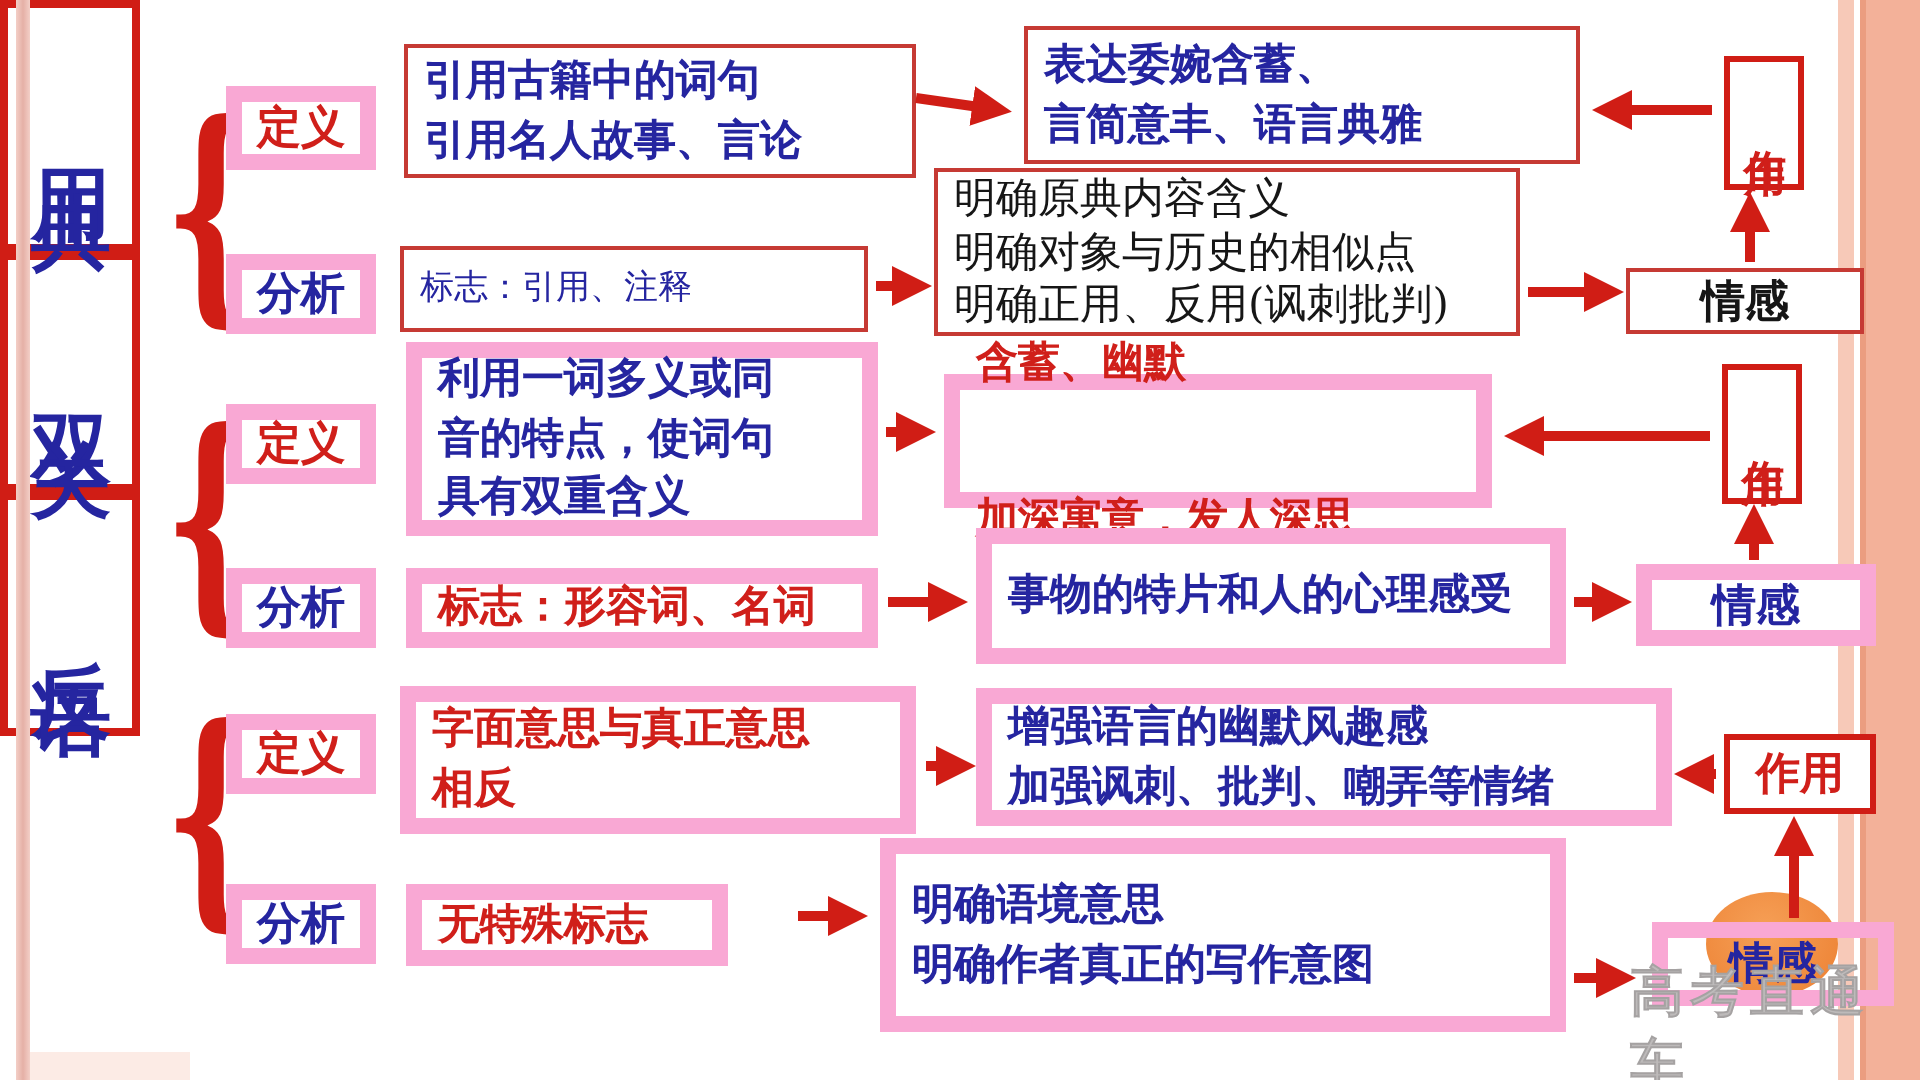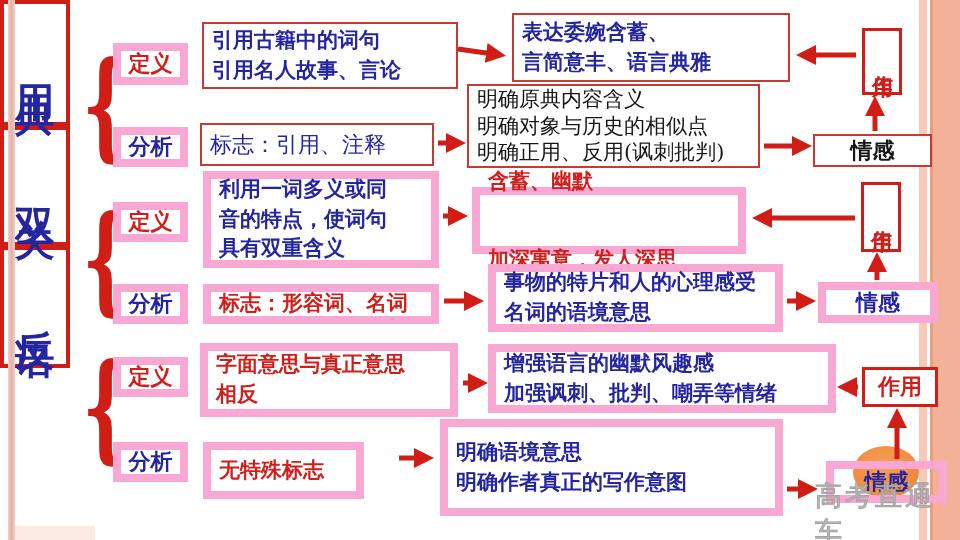--- a/index.html
+++ b/index.html
@@ -57,21 +57,21 @@
     <div>表达委婉含蓄、</div>
     <div>言简意丰、语言典雅</div>
   </div>
   <div class="box b-redthick z10" style="left:862px;top:28px;width:40px;height:67px;display:flex;">
     <span class="vert-effect">作用</span>
   </div>
 
   <div class="box lbl b-navy txt-blue z10" style="left:113px;top:127px;width:75px;height:40px;">
     <span>分析</span>
   </div>
-  <div class="box b-red content txt-blue serif z10" style="left:200px;top:123px;width:234px;height:43px;font-size:22px;">
+  <div class="box b-red content txt-blue serif z10" style="left:200px;top:123px;width:234px;height:43px;font-size:17px;">
     <div>标志：引用、注释</div>
   </div>
   <div class="box b-red content txt-black serif z10" style="left:467px;top:84px;width:293px;height:84px;line-height:1.28;">
     <div>明确原典内容含义</div>
     <div>明确对象与历史的相似点</div>
     <div>明确正用、反用(讽刺批判)</div>
   </div>
   <div class="box emotion b-red txt-black z10" style="left:813px;top:134px;width:119px;height:33px;">
     <span>情感</span>
   </div>
@@ -98,21 +98,20 @@
   </div>
 
   <div class="box lbl b-navy txt-blue z10" style="left:113px;top:284px;width:75px;height:40px;">
     <span>分析</span>
   </div>
   <div class="box b-navy content txt-red bold z10" style="left:203px;top:284px;width:236px;height:40px;">
     <div>标志：形容词、名词</div>
   </div>
   <div class="box b-navy content txt-blue bold z10" style="left:488px;top:264px;width:295px;height:68px;">
     <div>事物的特片和人的心理感受</div>
-    <div>名词的语境意思</div>
   </div>
   <div class="box emotion b-navy txt-blue z10" style="left:818px;top:282px;width:120px;height:41px;">
     <span>情感</span>
   </div>
 
   <div class="cat z10" style="left:22px;top:345px;width:62px;height:114px;">
     <span>反语</span>
   </div>
   <div class="brace" style="left:82px;top:348px;">{</div>
 
@@ -127,21 +126,21 @@
     <div>增强语言的幽默风趣感</div>
     <div>加强讽刺、批判、嘲弄等情绪</div>
   </div>
   <div class="box b-redthick emotion txt-red z10" style="left:862px;top:367px;width:76px;height:40px;">
     <span>作用</span>
   </div>
 
   <div class="box lbl b-navy txt-blue z10" style="left:113px;top:442px;width:75px;height:40px;">
     <span>分析</span>
   </div>
-  <div class="box b-navy content txt-red bold z10" style="left:203px;top:442px;width:161px;height:57px;">
+  <div class="box b-navy content txt-red bold z10" style="left:203px;top:442px;width:161px;height:41px;">
     <div>无特殊标志</div>
   </div>
   <div class="box b-navy content txt-blue bold z10" style="left:440px;top:419px;width:343px;height:97px;">
     <div>明确语境意思</div>
     <div>明确作者真正的写作意图</div>
   </div>
   <div class="ellipse" style="left:853px;top:446px;width:66px;height:52px;"></div>
   <div class="box emotion b-navy txt-blue z10" style="left:826px;top:461px;width:121px;height:42px;background:transparent;">
     <span>情感</span>
   </div>

